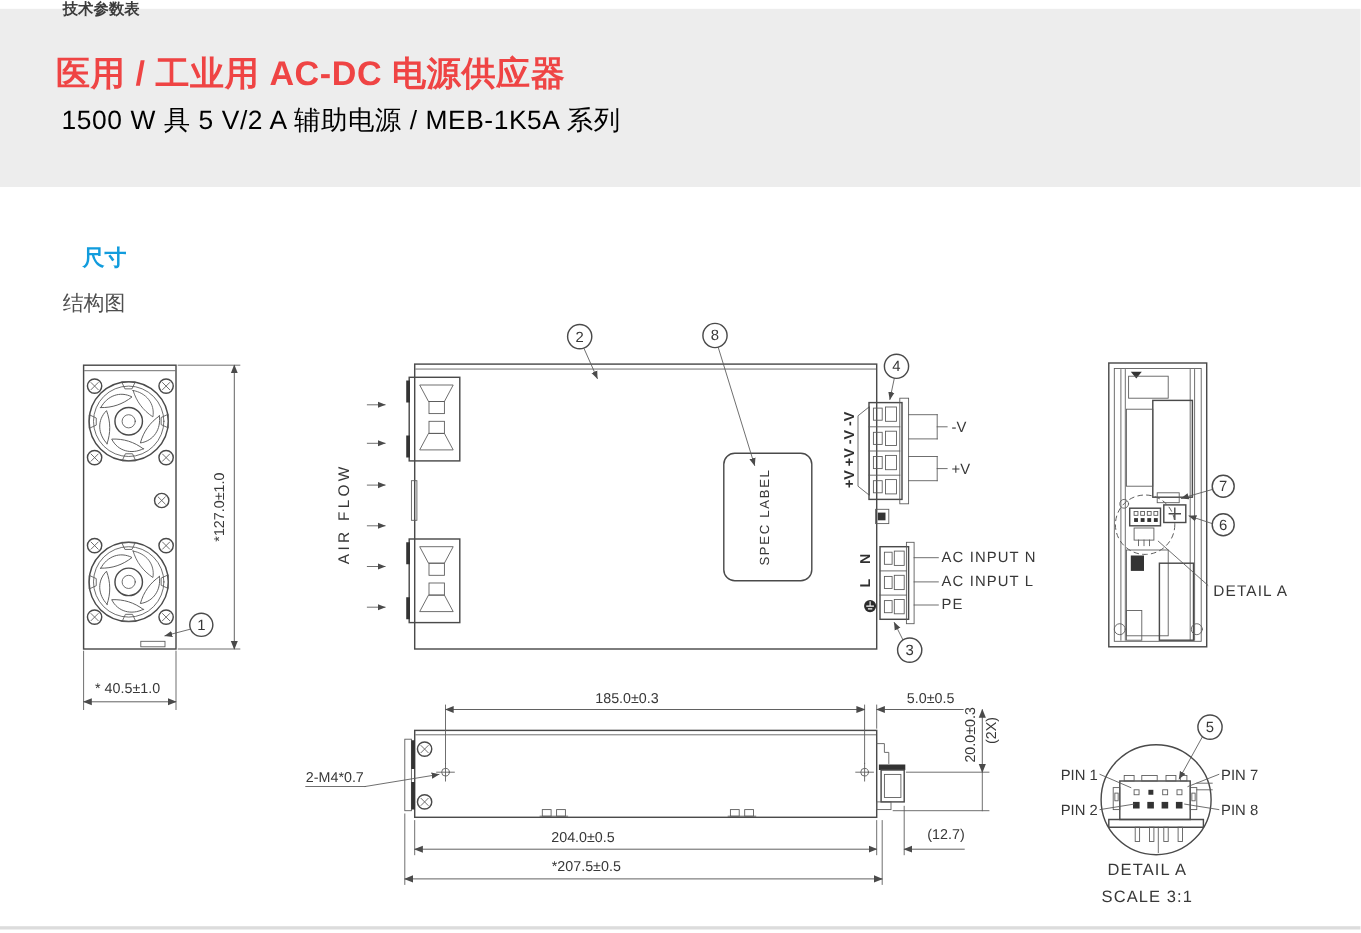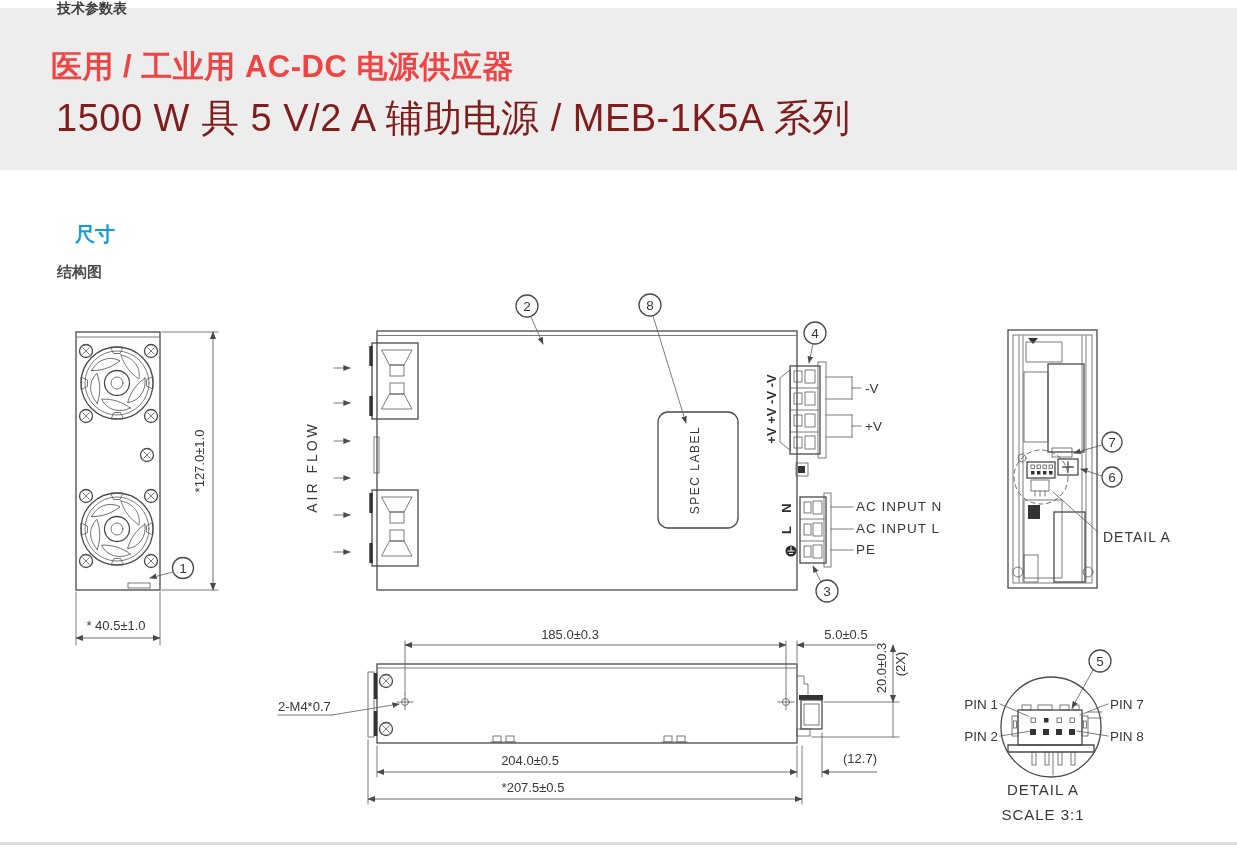--- a/index.html
+++ b/index.html
@@ -4,23 +4,23 @@
 <style>
   html,body{margin:0;padding:0;}
   body{
     width:1237px;height:848px;position:relative;background:#ffffff;
     font-family:"Liberation Sans","DejaVu Sans",sans-serif;
     overflow:hidden;
   }
   .header-band{position:absolute;left:0;top:8px;width:1237px;height:162px;background:#ededed;}
   .eyebrow{position:absolute;left:57px;top:0;font-size:14px;font-weight:bold;color:#3c3c3c;}
   .doc-title{position:absolute;left:51px;top:46px;font-size:31px;font-weight:bold;color:#ef4444;letter-spacing:0.5px;}
-  .doc-subtitle{position:absolute;left:56px;top:93px;font-size:38px;font-weight:400;color:#7f1d1d;letter-spacing:0.5px;}
+  .doc-subtitle{position:absolute;left:56px;top:93px;font-size:24px;font-weight:400;color:#000000;letter-spacing:0.5px;}
   .section-heading{position:absolute;left:57px;top:221px;font-size:20px;font-weight:bold;color:#119cdd;margin-left:18px;}
-  .sub-heading{position:absolute;left:57px;top:263px;font-size:15px;font-weight:bold;color:#4e4e4e;}
+  .sub-heading{position:absolute;left:57px;top:263px;font-size:19px;font-weight:normal;color:#4e4e4e;}
   .bottom-rule{position:absolute;left:0;top:842px;width:1237px;height:3px;background:#dcdcdc;}
   svg.drawing{position:absolute;left:0;top:0;}
   
   .ln{stroke:#4a4a4a;stroke-width:1.3;fill:none;stroke-linecap:square;}
   .thin{stroke:#5b5b5b;stroke-width:0.8;fill:none;stroke-linecap:square;}
   .sw3{stroke:#333;stroke-width:3.4;fill:none;}
   .dim{stroke:#5f5f5f;stroke-width:0.9;fill:none;}
   .dash{stroke:#5b5b5b;stroke-width:0.9;fill:none;stroke-dasharray:5 3;}
   .fillwhite{fill:#ffffff;}
   .dark{fill:#333;stroke:none;}

